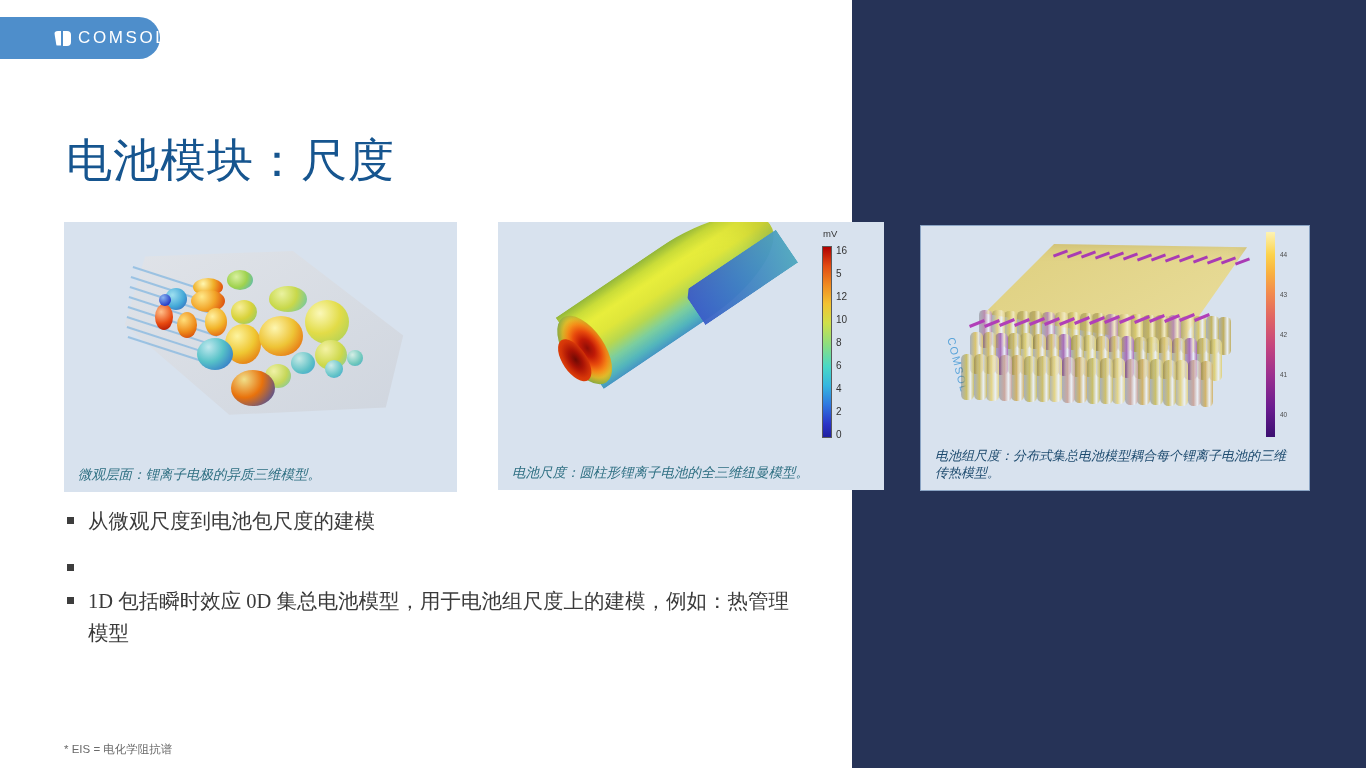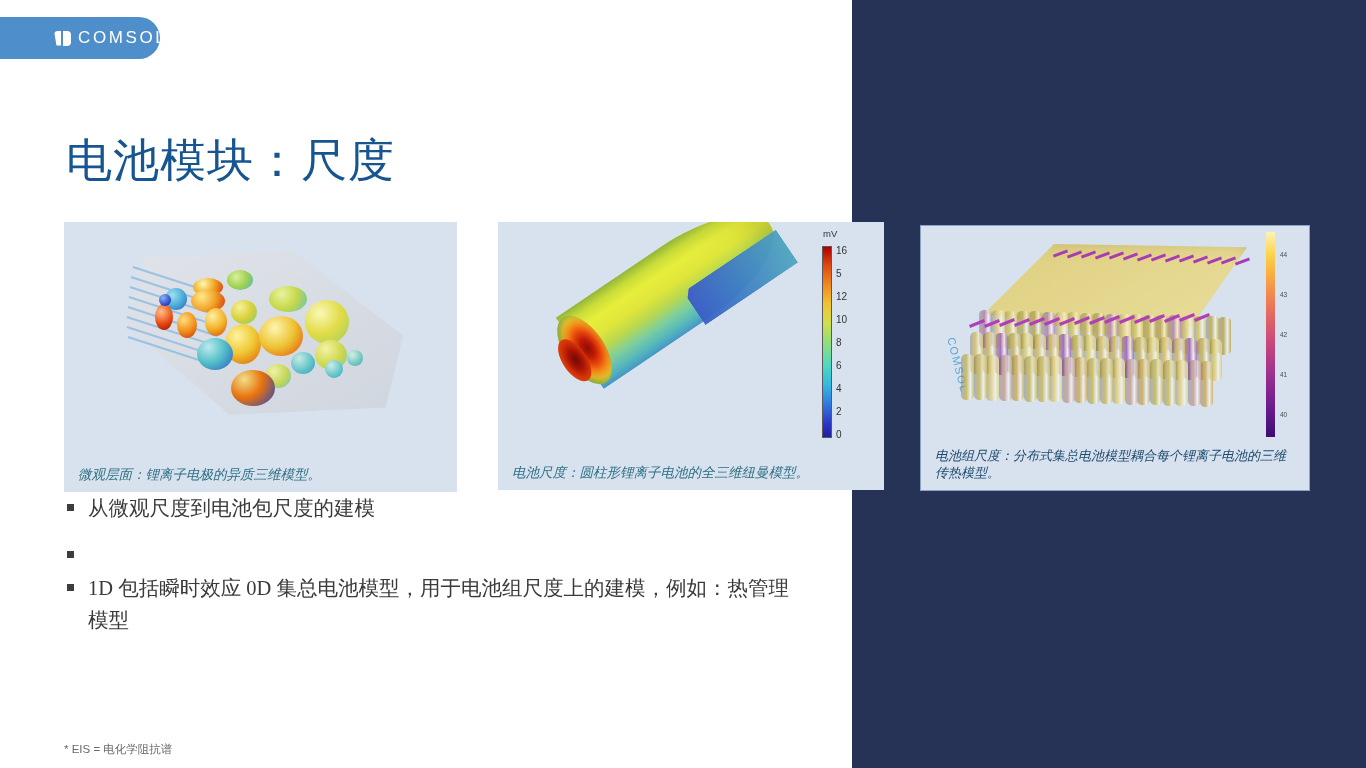--- a/index.html
+++ b/index.html
@@ -112,21 +112,21 @@
     font-size: 13.5px;
     line-height: 1.35;
     color: #2e6f82;
   }
   #fig3 .fig-caption { color: #1c4a6e; font-size: 13px; }
 
   
   #bullets {
     position: absolute;
     left: 62px;
-    top: 493px;
+    top: 506px;
     width: 730px;
   }
   .bullet {
     display: flex;
     align-items: flex-start;
     margin-bottom: 15px;
   }
   .bullet-mark {
     width: 7px;
     height: 7px;

